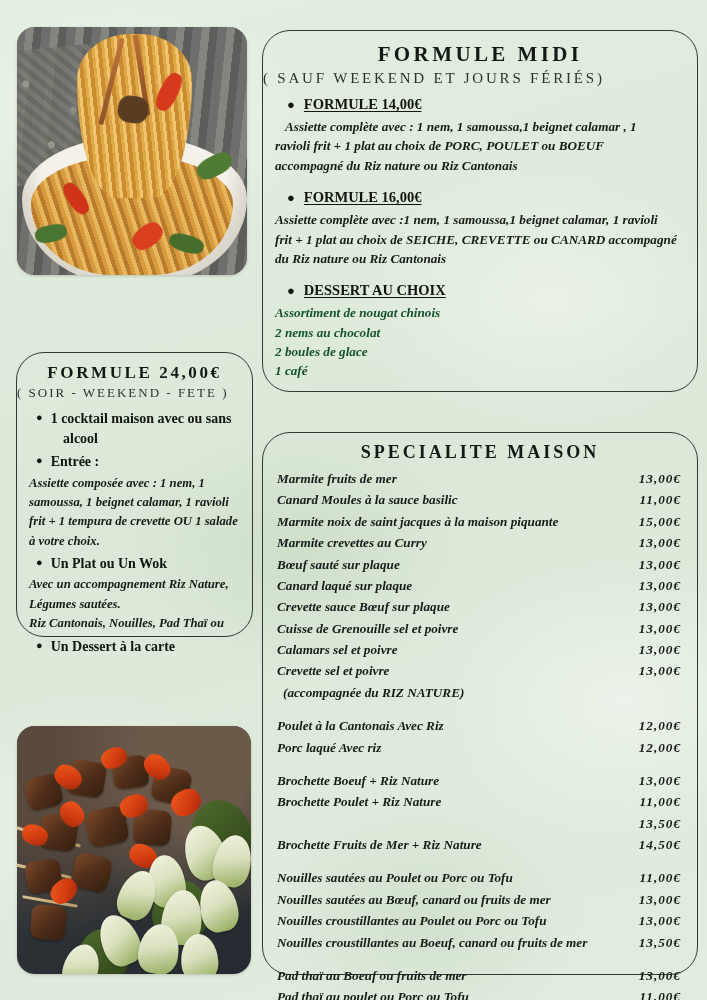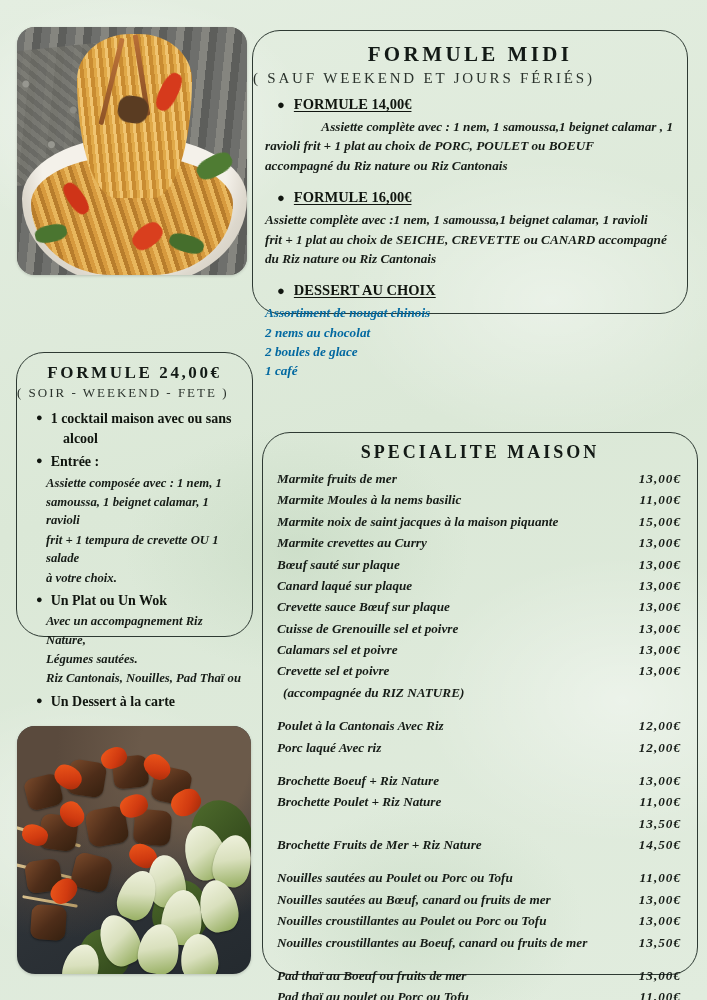--- a/index.html
+++ b/index.html
@@ -123,21 +123,21 @@
     border-radius:50% 50% 38% 38% / 60% 60% 40% 40%;
   }
 
   
   .card {
     position:absolute;
     border:1px solid #2e3a33;
     border-radius:28px;
     background:transparent;
   }
-  #card-midi       { left:252px; top:30px;  width:436px; height:284px; }
+  #card-midi       { left:262px; top:30px;  width:436px; height:362px; }
   #card-soir       { left:16px;  top:352px; width:237px; height:285px; }
   #card-specialite { left:262px; top:432px; width:436px; height:543px; }
 
   
   .title {
     text-align:center;
     font-weight:bold;
     color:#131a16;
     letter-spacing:3.4px;
   }
@@ -162,40 +162,40 @@
   .bullet-head .dot { font-size:13px; line-height:1; }
   .bullet-head .txt { text-decoration:underline; text-underline-offset:2px; }
 
   .desc {
     font-style:italic; font-weight:bold;
     font-size:13.2px; line-height:1.47;
     color:#161c17;
     margin:0 14px 0 12px;
     text-align:left;
   }
-  .desc.indent { text-indent:10px;text-align:right; }
+  .desc.indent { text-indent:10px; }
 
   .simple {
     font-style:italic; font-weight:bold;
     font-size:13.2px; line-height:1.45;
-    color:#0369a1;
+    color:#14532d;
     margin-left:12px;
   }
 
   
   .soir-body { padding:4px 9px 0 9px; }
   .soir-bullet {
     display:flex; gap:8px;
     font-weight:bold; font-size:14px; color:#10150f;
     margin:5px 0 2px 10px; line-height:1.3;
   }
   .soir-desc {
     font-style:italic; font-weight:bold;
     font-size:12.7px; line-height:1.45; color:#161c17;
-    margin:1px 2px 0 20px;
+    margin:1px 2px 0 3px;
   }
 
   
   .rows { margin-top:5px; padding:0 16px 0 14px; }
   .row {
     display:flex; align-items:baseline;
     font-style:italic; font-weight:bold;
     font-size:13.2px; line-height:1.62;
     color:#161c17;
   }
@@ -296,21 +296,21 @@
 </div>
 
 <div class="card" id="card-specialite">
   <div class="title" id="specialite-title">SPECIALITE MAISON</div>
   <div class="rows" id="specialite-rows">
       <div class="row">
         <span class="name">Marmite fruits de mer</span>
         <span class="price">13,00€</span>
       </div>
       <div class="row">
-        <span class="name">Marmite Moules à la nems basilic</span>
+        <span class="name">Canard Moules à la sauce basilic</span>
         <span class="price">11,00€</span>
       </div>
       <div class="row">
         <span class="name">Marmite noix de saint jacques à la maison piquante</span>
         <span class="price">15,00€</span>
       </div>
       <div class="row">
         <span class="name">Marmite crevettes au Curry</span>
         <span class="price">13,00€</span>
       </div>

